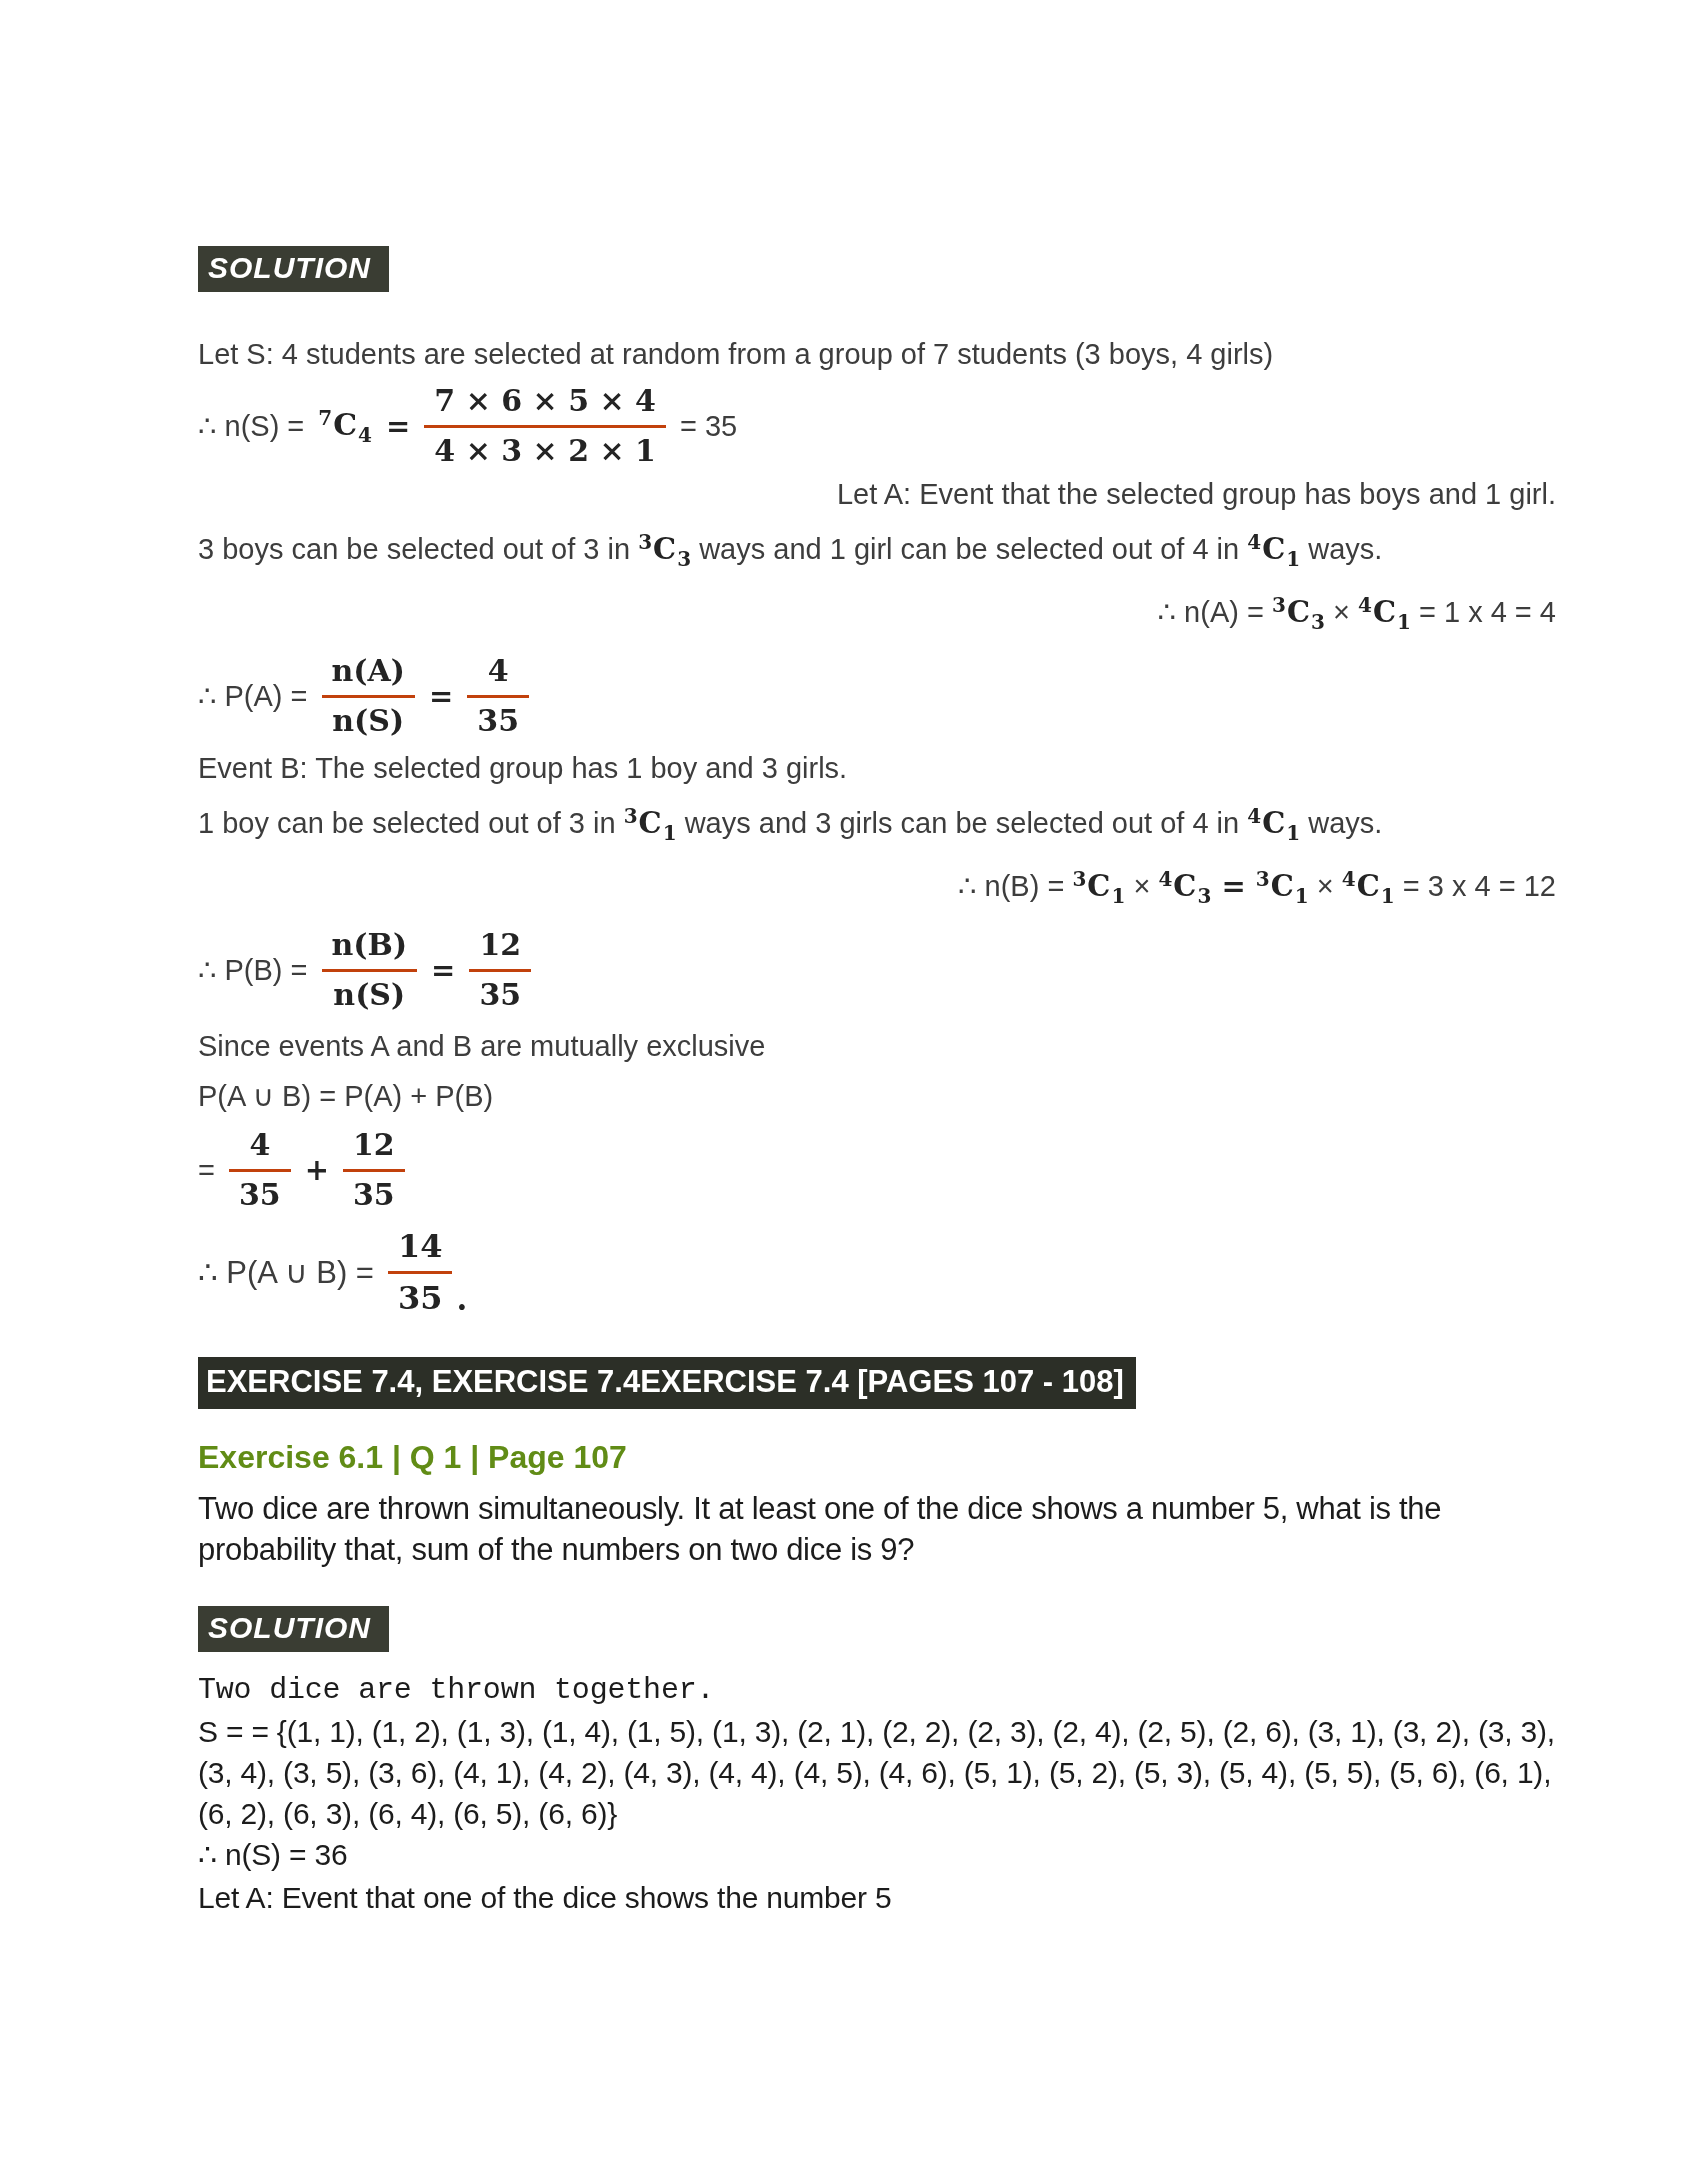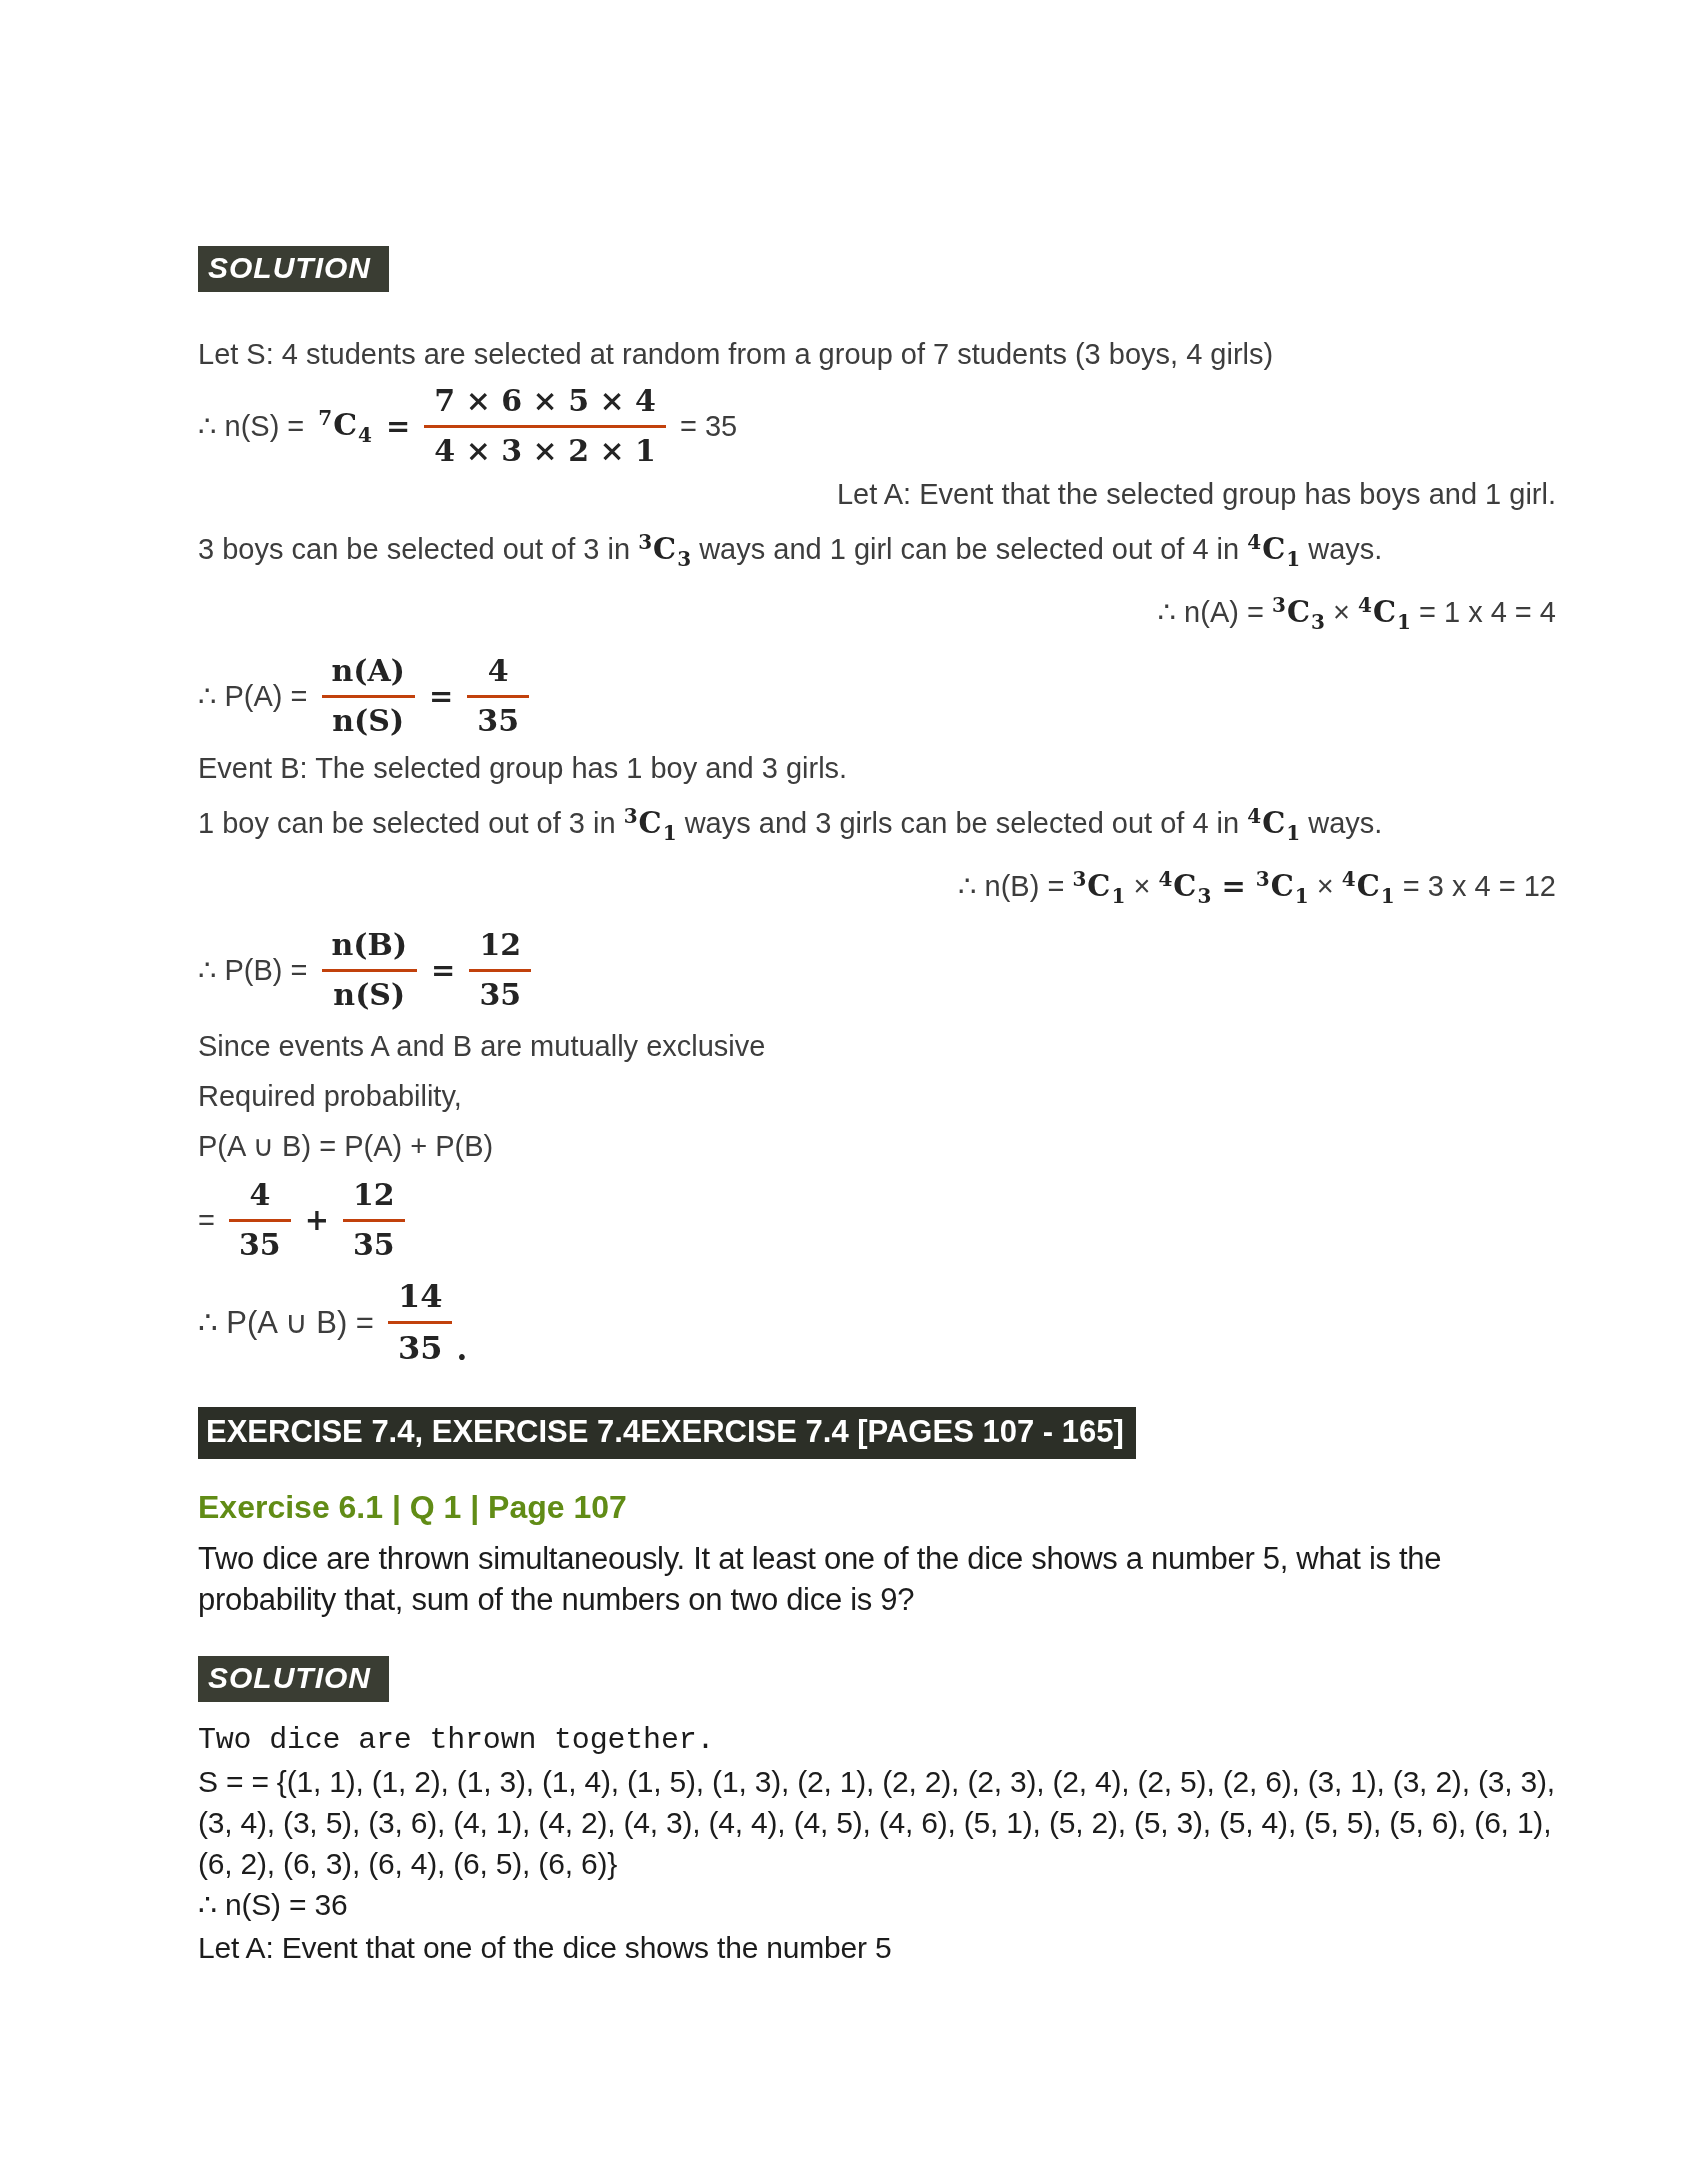--- a/index.html
+++ b/index.html
@@ -146,21 +146,20 @@
       <span class="den" style="display:block;">n(S)</span>
     </span>
     <span class="op serif-eq">=</span>
     <span class="frac">
       <span class="num" style="display:block;">12</span>
       <span class="den" style="display:block;">35</span>
     </span>
   </div>
 
   <p class="txt mt14">Since events A and B are mutually exclusive</p>
-  <p class="txt mt10">Required probability,</p>
   <p class="txt mt10">P(A ∪ B) = P(A) + P(B)</p>
 
   <div class="math-row" style="margin-top:12px;">
     <span class="lead">=</span>
     <span class="frac">
       <span class="num" style="display:block;">4</span>
       <span class="den" style="display:block;">35</span>
     </span>
     <span class="op serif-eq">+</span>
     <span class="frac">
@@ -172,21 +171,21 @@
   <div class="math-row" style="margin-top:16px;font-size:31px;">
     <span class="lead">∴ P(A ∪ B) =</span>
     <span class="frac" style="font-size:32px;">
       <span class="num" style="display:block;">14</span>
       <span class="den" style="display:block;">35</span>
     </span>
     <span class="serif-eq" style="align-self:flex-end;margin-left:-10px;">.</span>
   </div>
 
   <div>
-    <span class="banner">EXERCISE 7.4, EXERCISE 7.4EXERCISE 7.4 [PAGES 107 - 165]</span>
+    <span class="banner">EXERCISE 7.4, EXERCISE 7.4EXERCISE 7.4 [PAGES 107 - 108]</span>
   </div>
 
   <div class="green-heading">Exercise 6.1 | Q 1 | Page 107</div>
 
   <p class="question">Two dice are thrown simultaneously. It at least one of the dice shows a number 5, what is the probability that, sum of the numbers on two dice is 9?</p>
 
   <div style="margin-top:36px;">
     <span class="badge">SOLUTION</span>
   </div>
 

